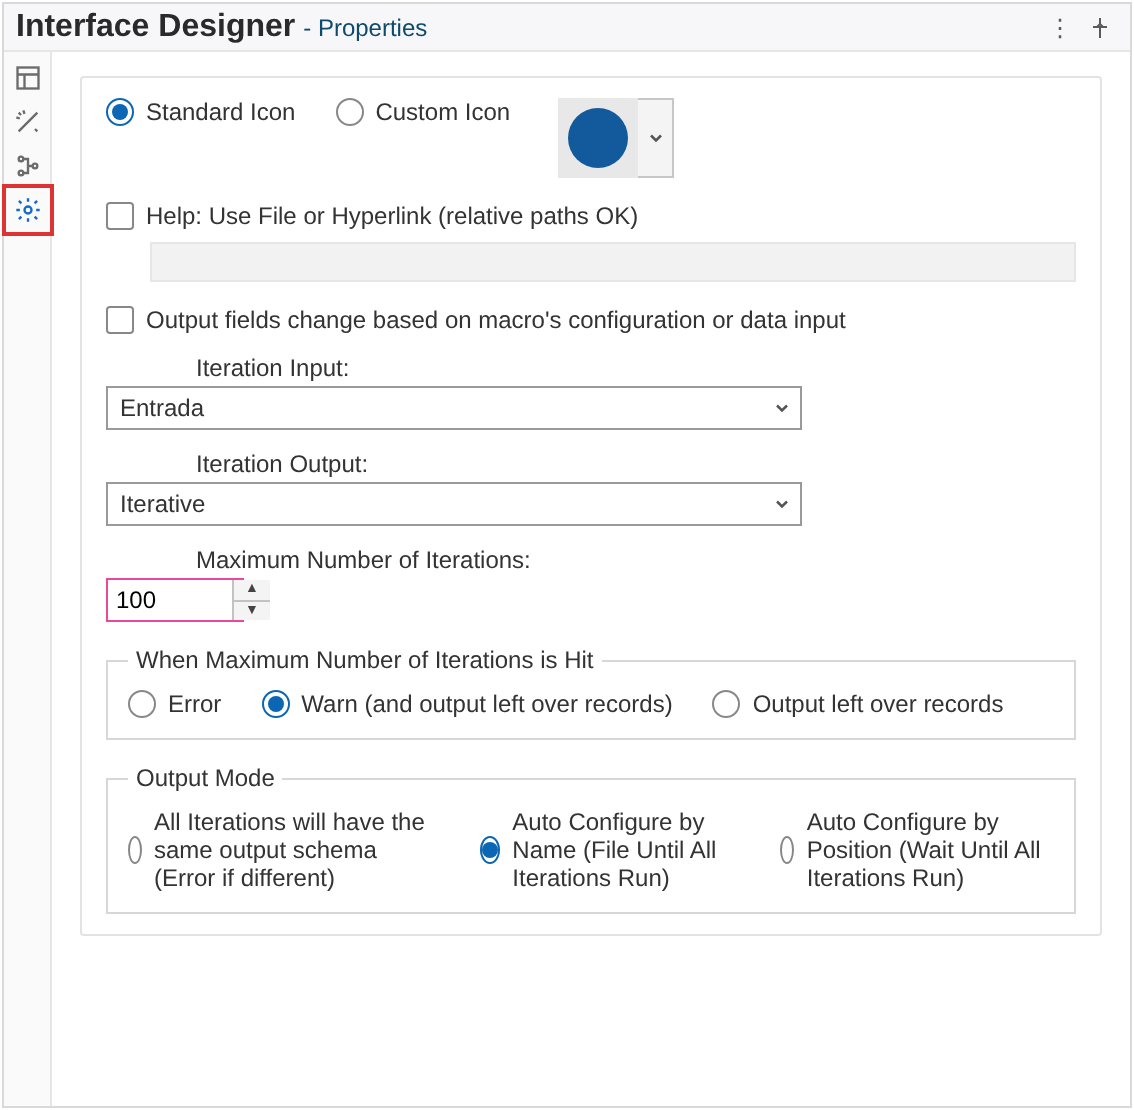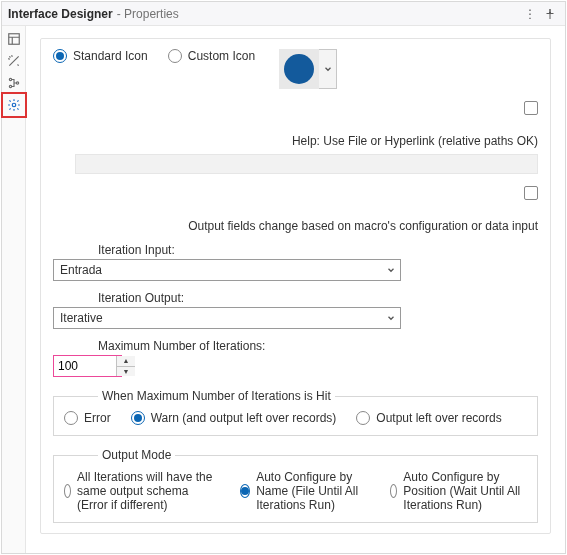--- a/index.html
+++ b/index.html
@@ -1,52 +1,52 @@
 <!DOCTYPE html>
 <html><head>
 <meta charset="utf-8">
 <style>
   * { box-sizing: border-box; font-family: "Segoe UI", Arial, sans-serif; }
   body { margin:0; padding:0; width:567px; height:555px; background:#fff; color:#333; font-size:12px; }
   .window { border:1px solid #d9d9d9; width:565px; height:553px; margin:1px; display:flex; flex-direction:column; }
   .titlebar { display:flex; align-items:center; height:24px; padding:0 6px; border-bottom:1px solid #e6e6e6; background:#f7f7f9; }
-  .title-main { color:#2a2a2a; font-weight:600; font-size:12px; }
-  .title-sub { color:#737373; font-size:12px; margin-left:4px; }
+  .title-main { color:#2a2a2a; font-weight:600; font-size:16px; }
+  .title-sub { color:#0c4a6e; font-size:12px; margin-left:4px; }
   .title-spacer { flex:1; }
   .title-btn { width:18px; height:18px; display:flex; align-items:center; justify-content:center; color:#5a5a5a; cursor:pointer; margin-left:2px; }
   .body { display:flex; flex:1; min-height:0; }
   .sidetabs { width:24px; border-right:1px solid #e6e6e6; background:#fafafa; display:flex; flex-direction:column; align-items:center; padding-top:4px; gap:4px; }
   .sidetab { width:18px; height:18px; display:flex; align-items:center; justify-content:center; color:#6b6b6b; cursor:pointer; }
   .sidetab.sel { outline:2px solid #d33; outline-offset:2px; color:#1569c7; }
   .content { flex:1; padding:12px 14px 10px 14px; overflow:auto; }
   .content-inner { border:1px solid #e3e3e3; padding:10px 12px; border-radius:2px; }
   .row { display:flex; align-items:center; }
   .radio-group { display:flex; flex-direction:row; gap:20px; }
   .radio-row { display:flex; align-items:center; gap:6px; cursor:pointer; }
   .radio { width:14px; height:14px; border:1px solid #888; border-radius:50%; display:inline-flex; align-items:center; justify-content:center; background:#fff; }
   .radio.checked { border-color:#0b66b4; }
   .radio.checked::after { content:""; width:8px; height:8px; background:#0b66b4; border-radius:50%; }
   .icon-pick { display:flex; align-items:center; margin-left:24px; }
   .icon-swatch { width:40px; height:40px; background:#e8e8e8; display:flex; align-items:center; justify-content:center; }
   .icon-circle { width:30px; height:30px; background:#135a9c; border-radius:50%; }
   .icon-dd { width:18px; height:40px; border:1px solid #c7c7c7; border-left:none; display:flex; align-items:center; justify-content:center; cursor:pointer; background:#f4f4f4; }
-  .checkbox-row { display:flex; align-items:flex-end; gap:19px; margin-top:12px; cursor:pointer;flex-direction:column; }
+  .checkbox-row { display:flex; align-items:flex-start; gap:6px; margin-top:12px; cursor:pointer; }
   .checkbox { width:14px; height:14px; border:1px solid #888; border-radius:2px; background:#fff; }
   .help-field { margin:6px 0 0 22px; height:20px; background:#f2f2f2; border:1px solid #e6e6e6; width:calc(100% - 22px); }
   .field-block { margin-top:10px; }
   .field-label { display:block; margin-bottom:2px; color:#333;margin-left:45px; }
   .select { display:flex; align-items:center; justify-content:space-between; border:1px solid #9a9a9a; height:22px; padding:0 4px 0 6px; width:348px; background:#fff; cursor:pointer; }
   .select .chev { color:#555; }
   .spinner { display:flex; align-items:stretch; border:1px solid #ec4899; width:69px; height:22px; background:#fff; }
   .spinner input { border:none; width:62px; padding:0 4px; font-size:12px; outline:none; }
   .spin-btns { display:flex; flex-direction:column; border-left:1px solid #c2c2c2; }
   .spin-btn { flex:1; width:18px; display:flex; align-items:center; justify-content:center; font-size:7px; color:#444; cursor:pointer; background:#f4f4f4; }
   .spin-btn:first-child { border-bottom:1px solid #c2c2c2; }
   fieldset { border:1px solid #d7d7d7; margin:12px 0 0 0; padding:8px 10px 10px 10px; }
-  legend { padding:0 4px; color:#333; font-size:12px;margin-left:34px; }
+  legend { padding:0 4px; color:#333; font-size:12px; }
   .chev-svg { width:10px; height:10px; }
 </style>
 </head>
 <body>
 
 <div class="window">
   <div class="titlebar">
     <span class="title-main">Interface Designer</span>
     <span class="title-sub">- Properties</span>
     <span class="title-spacer"></span>

